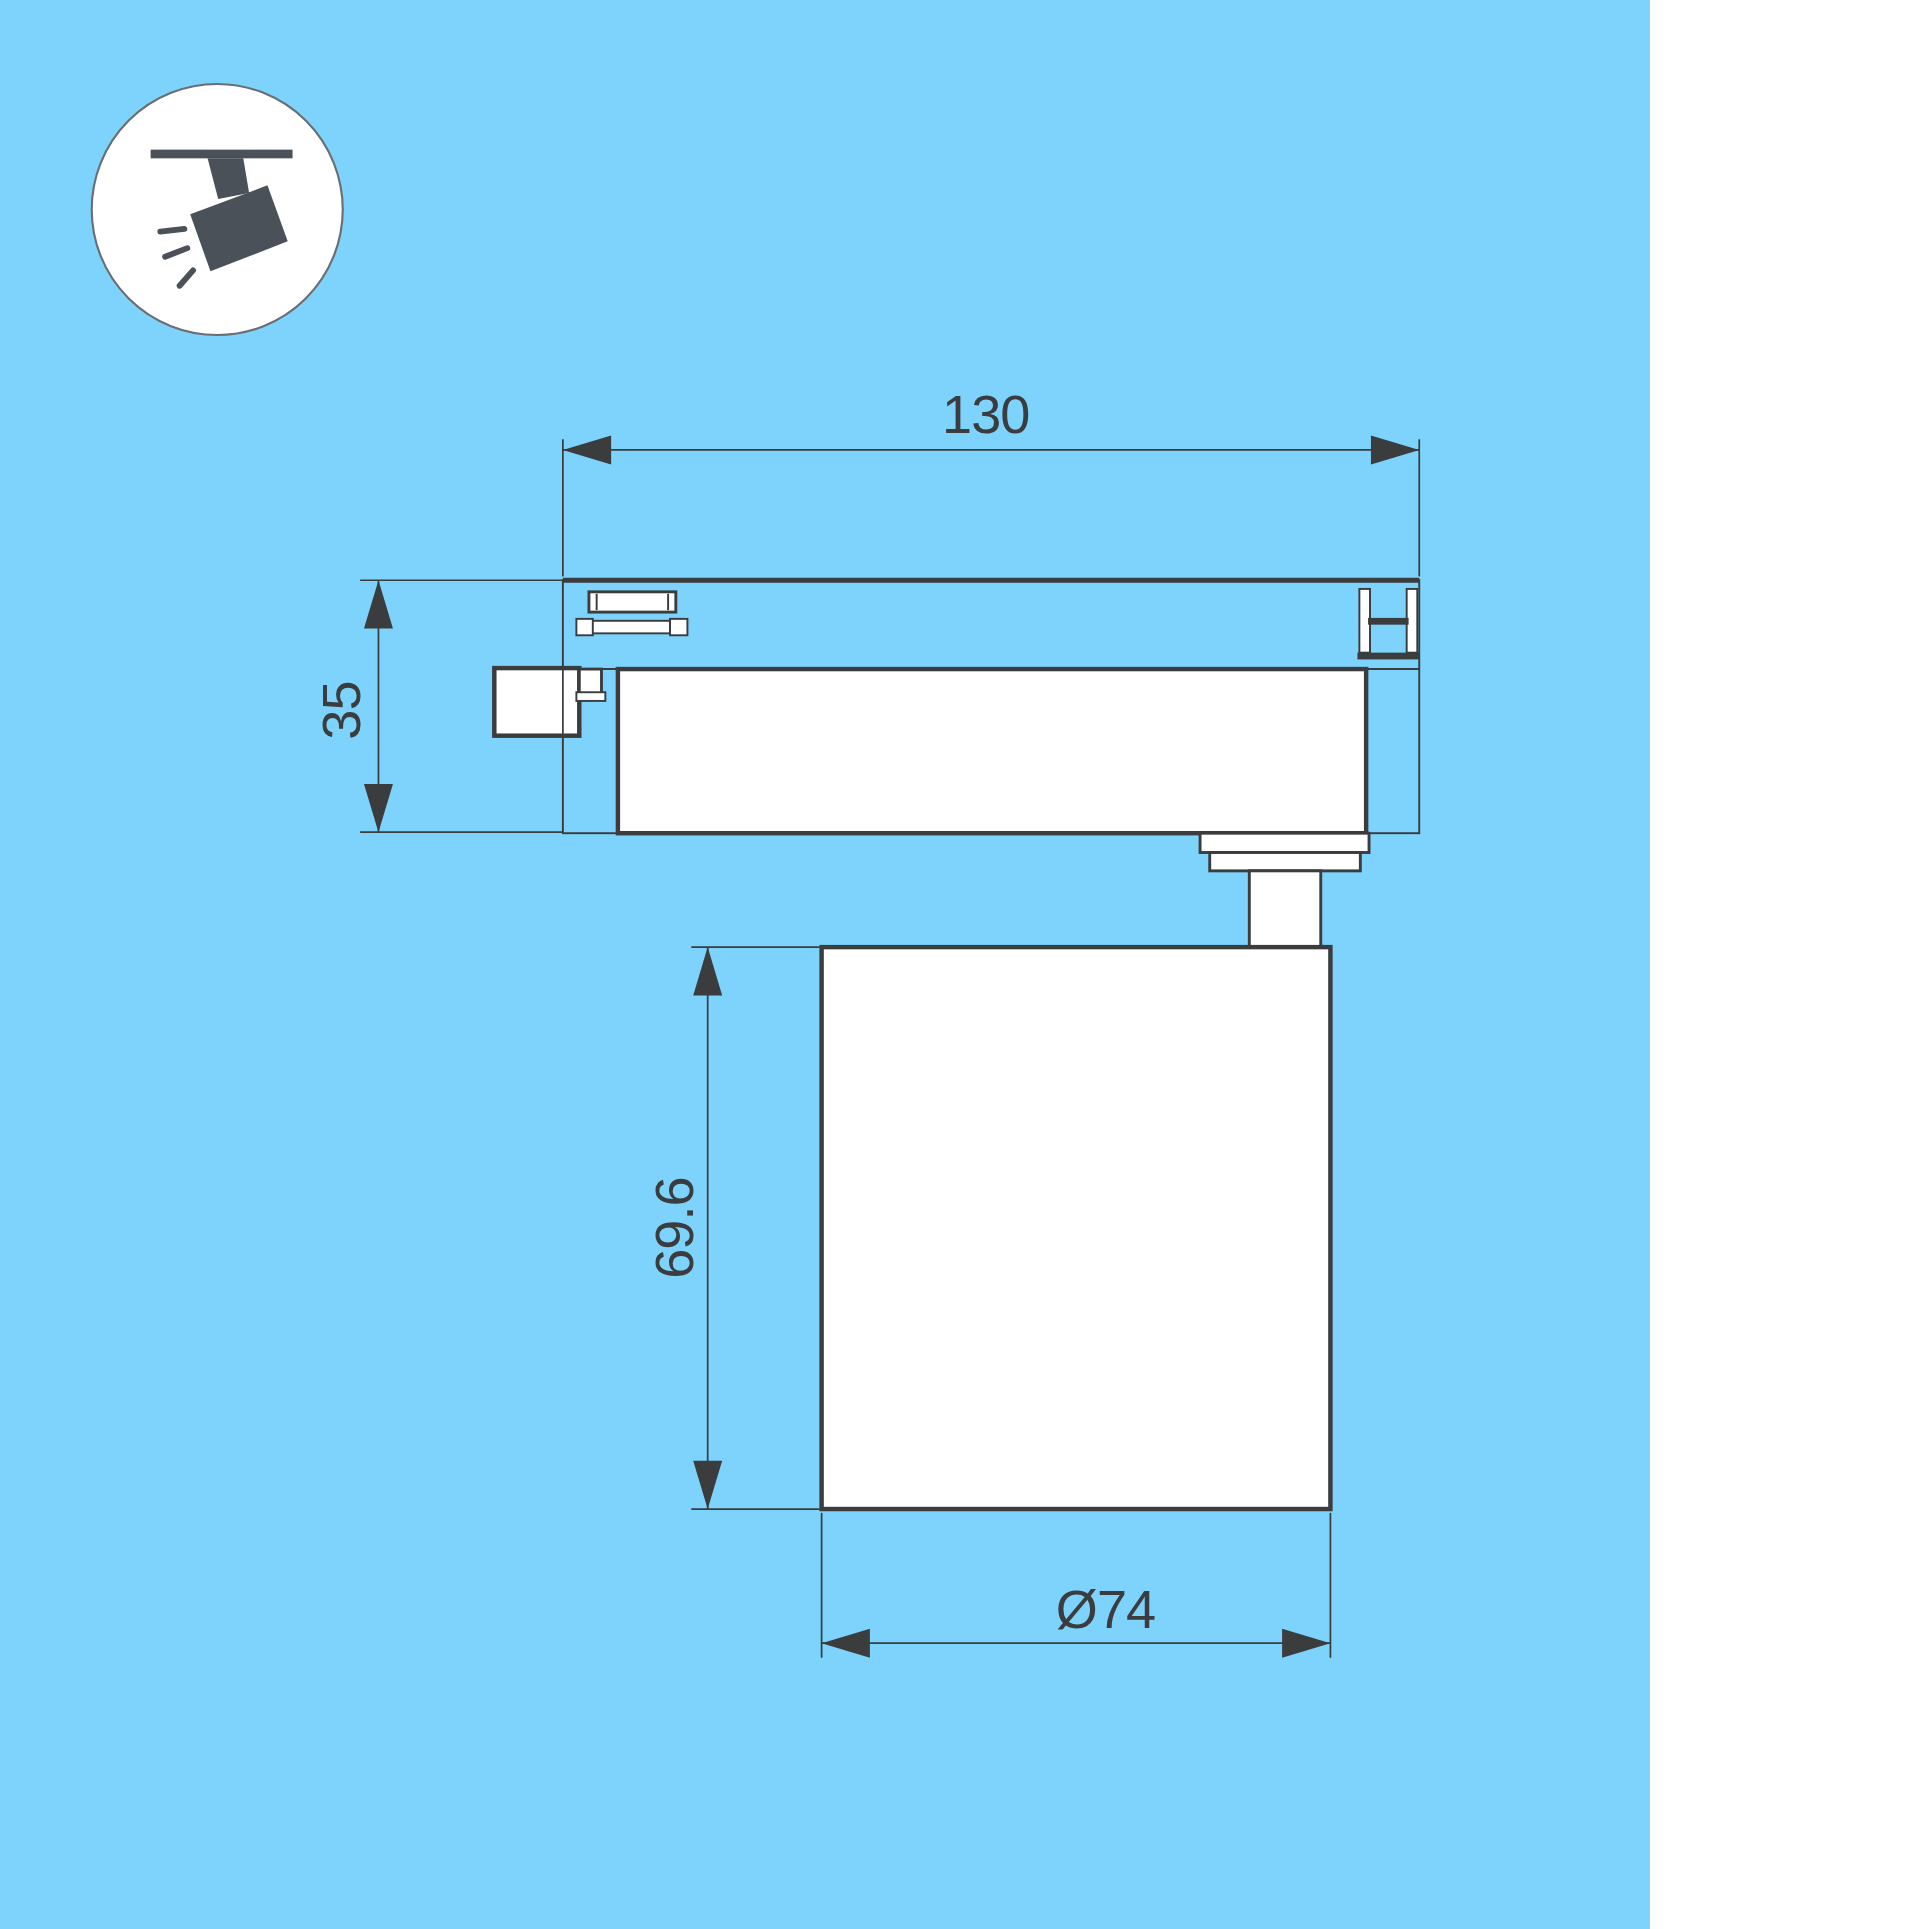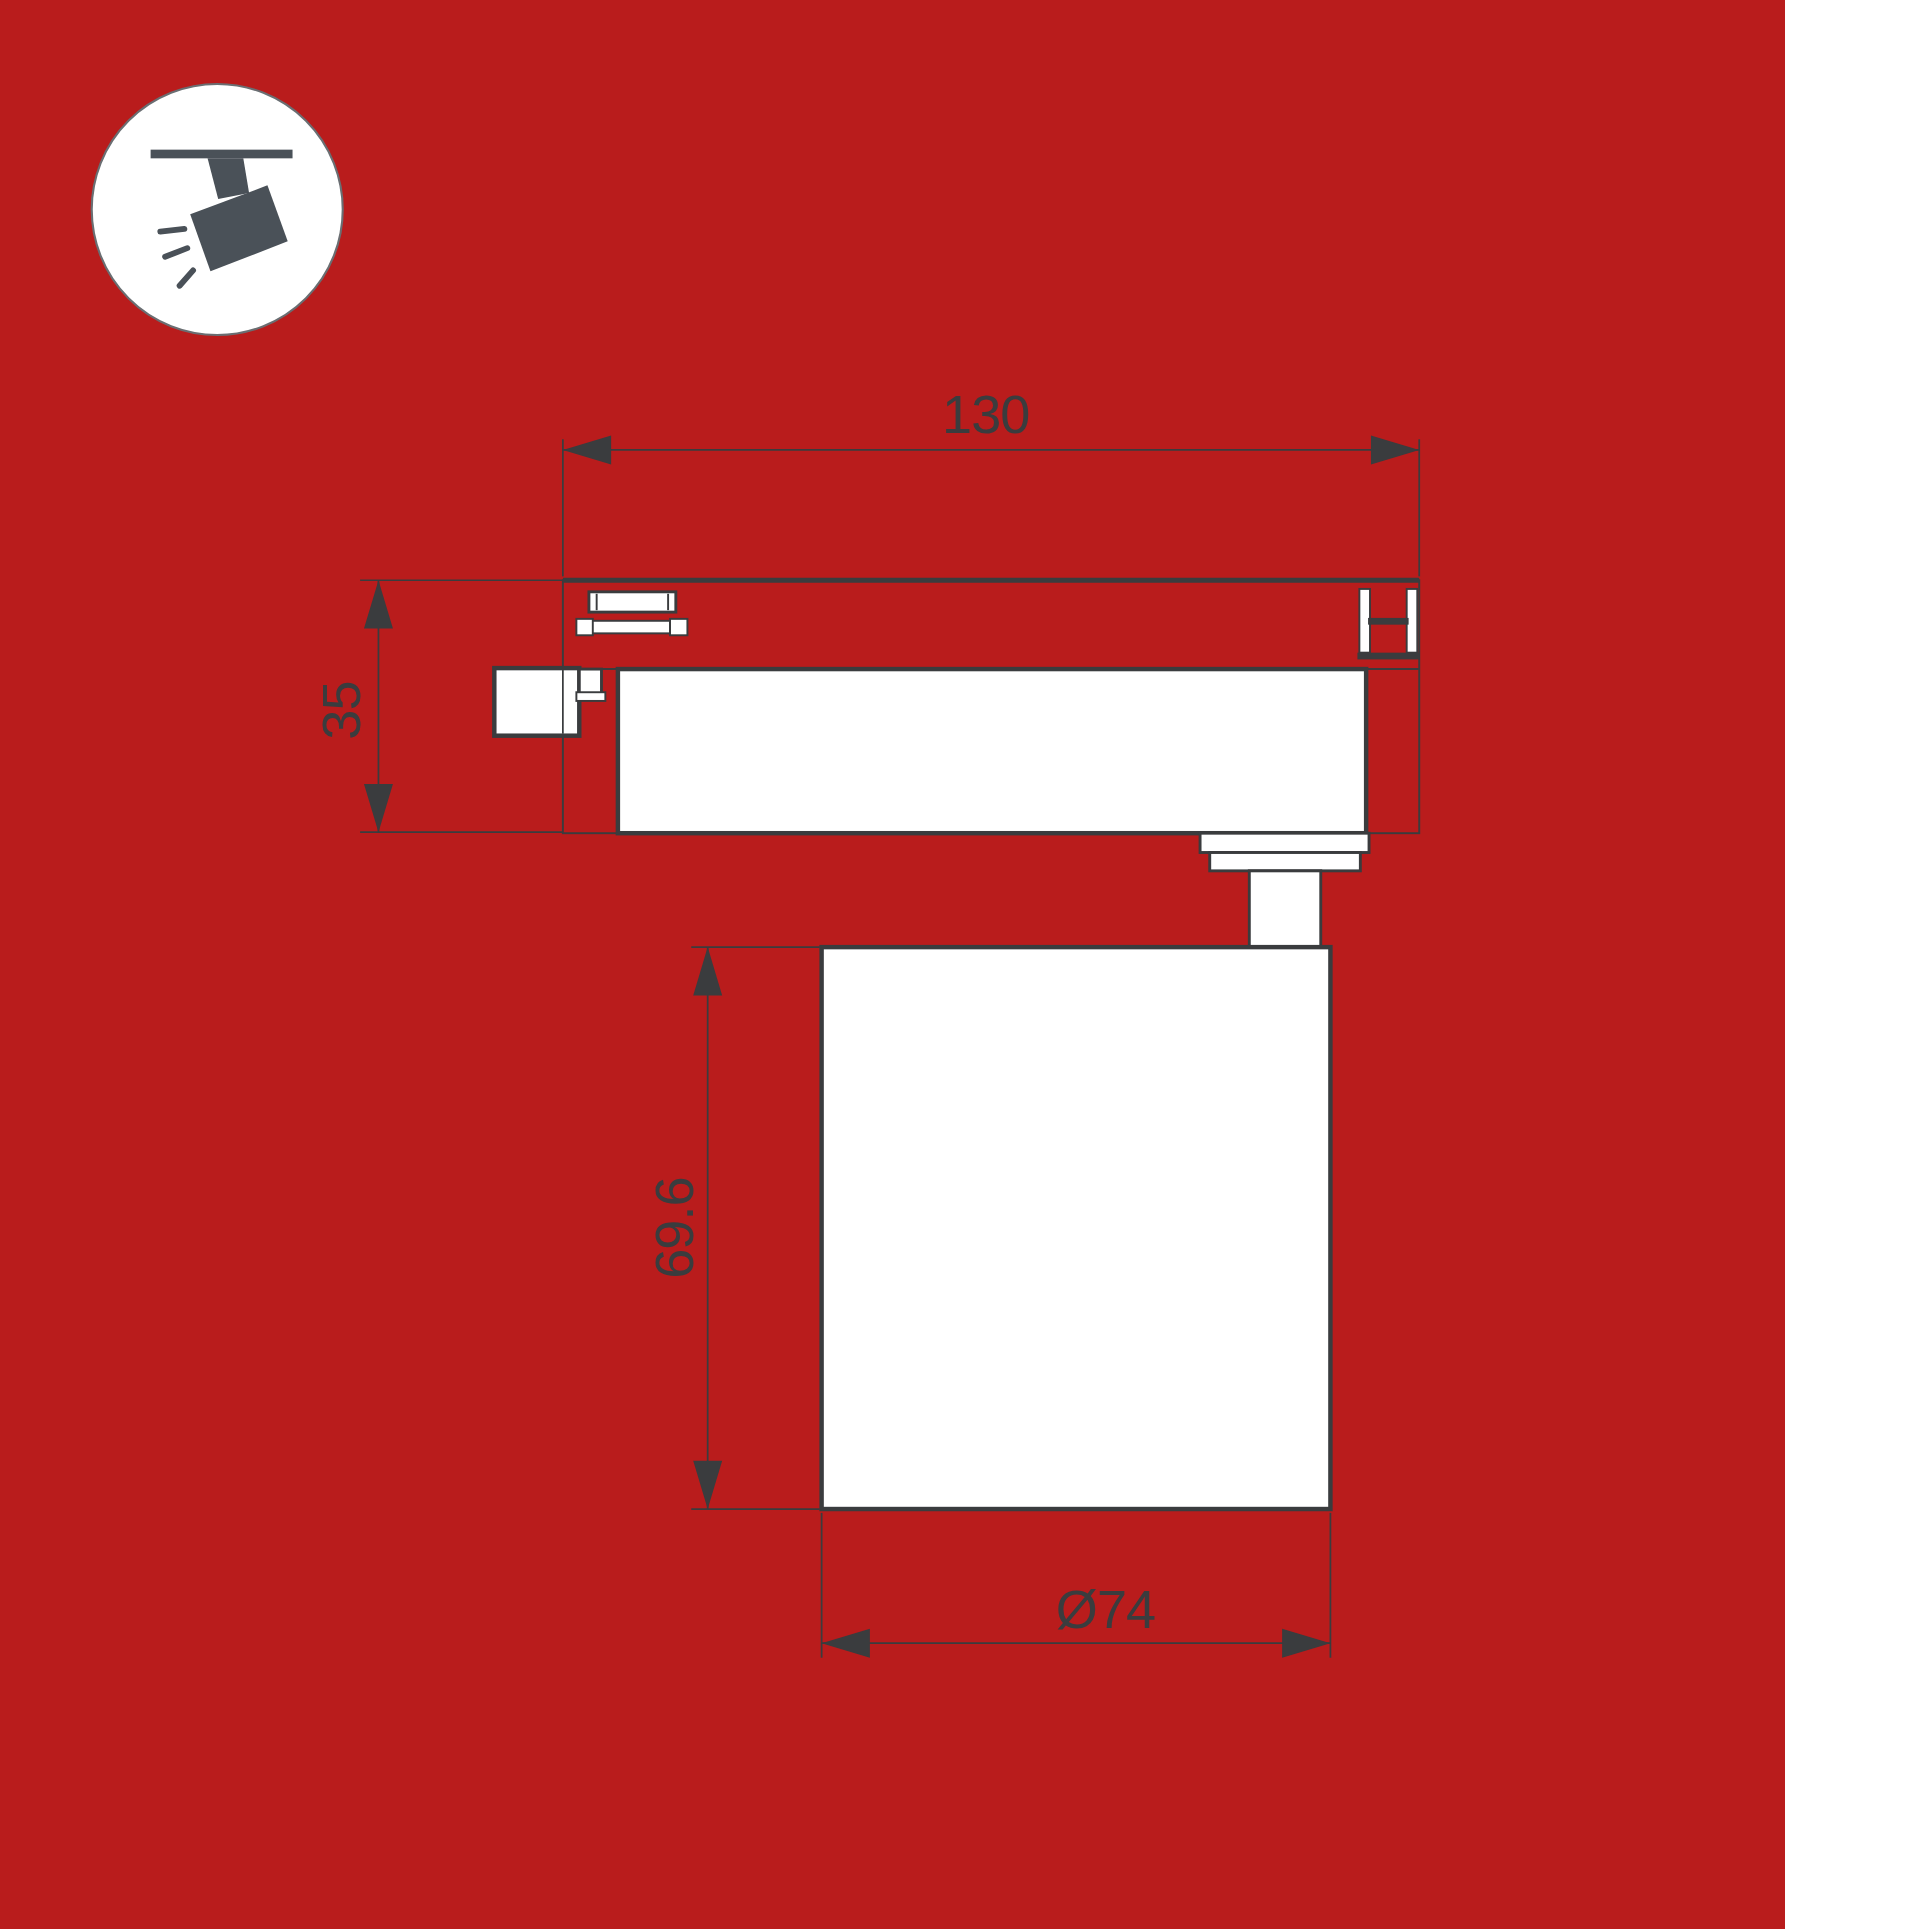--- a/index.html
+++ b/index.html
@@ -5,23 +5,23 @@
   html, body {
     margin: 0;
     padding: 0;
     background: #ffffff;
     width: 1929px;
     height: 1929px;
     font-family: "Liberation Sans", sans-serif;
   }
   .canvas-wrap {
     position: relative;
-    width: 1785px;
+    width: 1650px;
     height: 1929px;
-    background: #b91c1c;
+    background: #7dd3fc;
     overflow: hidden;
   }
   svg { display: block; }
   .ln       { stroke: #3a3c3e; fill: none; stroke-width: 2;   }
   .ln-thin  { stroke: #3a3c3e; fill: none; stroke-width: 1.8; }
   .ln-med   { stroke: #3a3c3e; fill: none; stroke-width: 3;   }
   .ln-thick { stroke: #3a3c3e; fill: none; stroke-width: 4.6; }
   .ln-top   { stroke: #3a3c3e; fill: none; stroke-width: 5;   }
   .white-fill { fill: #ffffff; }
   .solid    { fill: #3a3c3e; stroke: none; }

